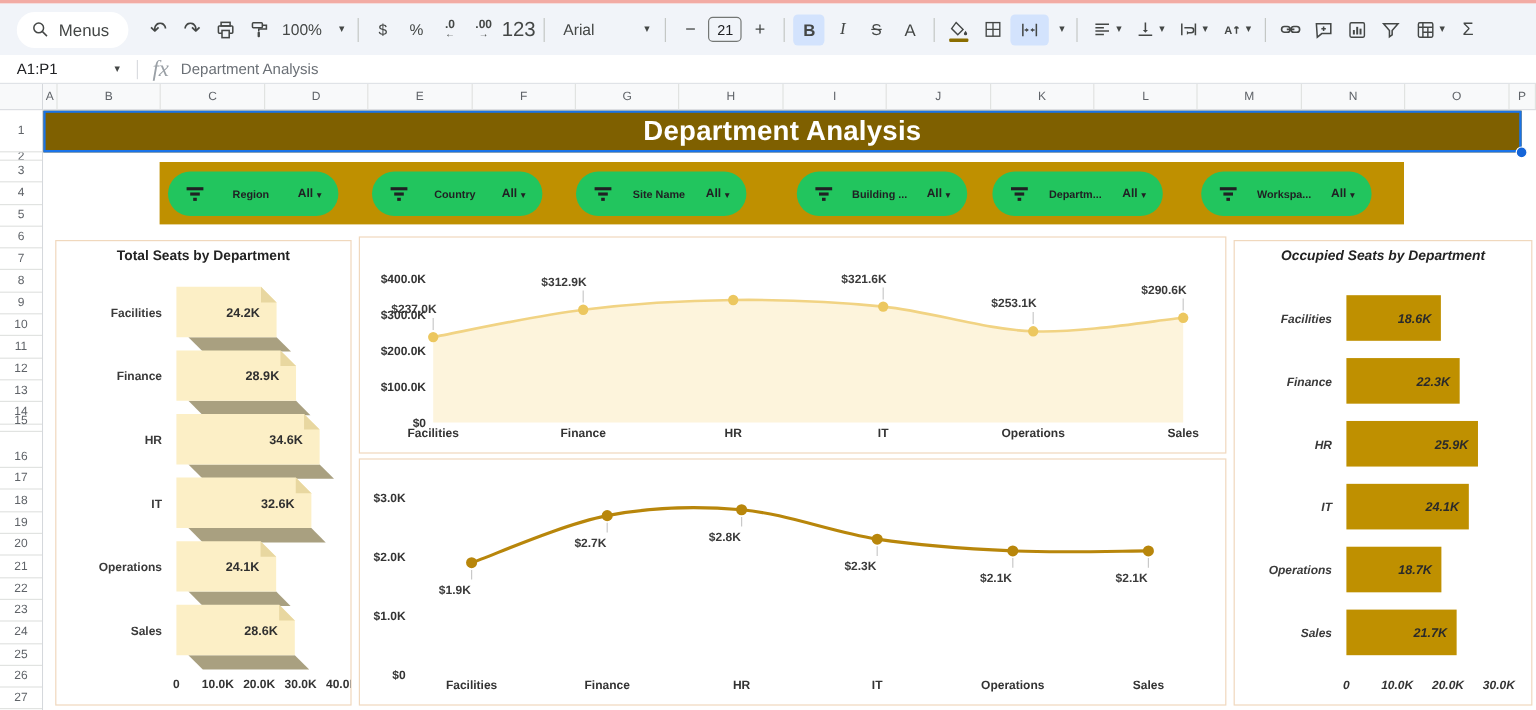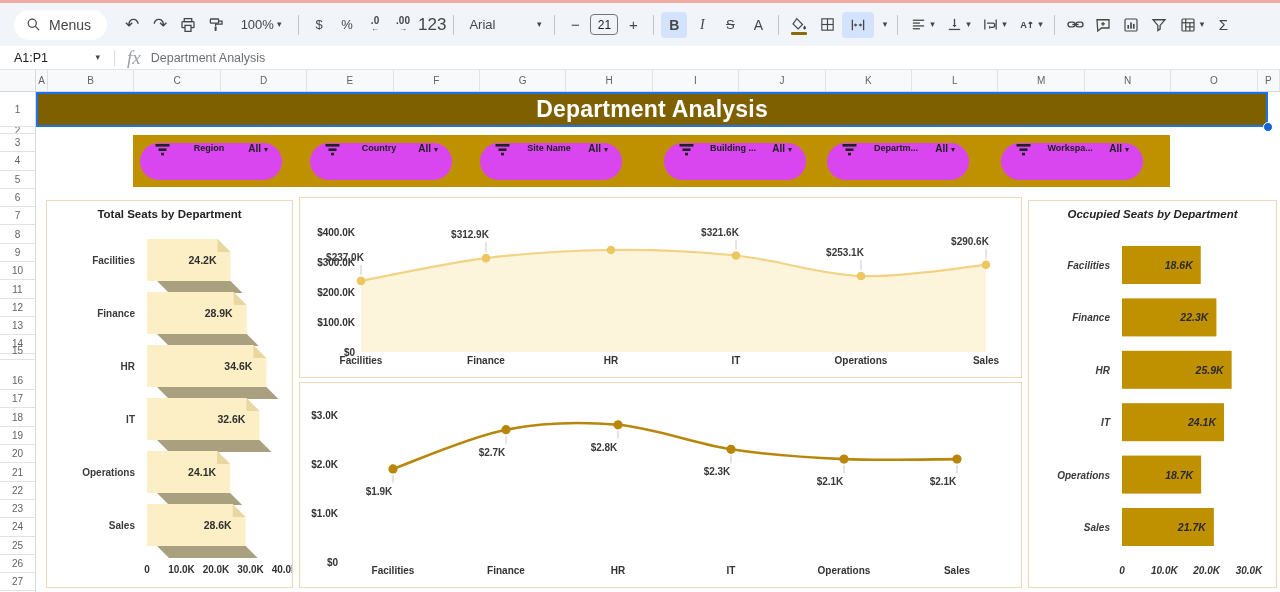--- a/index.html
+++ b/index.html
@@ -10,21 +10,21 @@
   .toolbar{position:absolute;left:0;top:3px;width:100%;height:43px;background:#f1f4f9;
     display:flex;align-items:center;padding:0 0 0 14px;box-sizing:border-box;gap:2px;}
   .menus-pill{display:flex;align-items:center;gap:8px;background:#fff;border-radius:20px;
     height:30px;padding:0 16px 0 12px;color:#444746;font-size:14px;margin-right:10px;cursor:pointer;}
   .tb{min-width:26px;height:26px;display:flex;align-items:center;justify-content:center;
     color:#444746;font-size:13px;border-radius:4px;cursor:pointer;position:relative;}
   .tb svg{display:block;}
   .tb.active{background:#d3e3fd;}
   .sep{width:1px;height:20px;background:#c4c7c5;margin:0 5px;flex:none;}
   .caret{font-size:9px;color:#444746;margin-left:3px;line-height:1;}
-  .zoom-btn{width:52px;justify-content:center;padding:0 4px;}
+  .zoom-btn{width:52px;justify-content:space-between;padding:0 4px;}
   .font-btn{width:72px;justify-content:space-between;padding:0 6px 0 8px;}
   .dec-stack{display:flex;flex-direction:column;align-items:center;line-height:1;font-size:10px;font-weight:bold;}
   .dec-stack .ar{font-size:8px;font-weight:normal;margin-top:-1px;}
   .size-box{width:26px;height:19px;border:1px solid #747775;border-radius:4px;display:flex;
     align-items:center;justify-content:center;font-size:12px;color:#202124;}
   .bold-b{font-weight:bold;font-size:14px;}
   .italic-i{font-style:italic;font-family:"Liberation Serif",serif;font-size:14px;}
   .strike-s{text-decoration:line-through;font-size:13px;}
   .color-underline{position:absolute;bottom:3px;left:5px;width:16px;height:3px;background:#8a6d00;border-radius:1px;}
   
@@ -47,22 +47,22 @@
   .row-h{position:absolute;left:0;width:35px;display:flex;align-items:center;justify-content:center;
     font-size:10px;color:#5f6368;border-bottom:1px solid #e1e3e1;box-sizing:border-box;overflow:hidden;cursor:pointer;}
   
   .grid{position:absolute;left:36px;top:92px;width:1244px;height:500px;background:#fff;overflow:hidden;}
   .banner{position:absolute;left:0;top:0;width:1232px;height:35px;background:#7F6000;
     border:2px solid #1a73e8;box-sizing:border-box;display:flex;align-items:center;justify-content:center;cursor:cell;}
   .banner span{color:#fff;font-weight:bold;font-size:23px;letter-spacing:.2px;}
   .sel-handle{position:absolute;left:1227px;top:30px;width:10px;height:10px;border-radius:50%;
     background:#1565d8;border:1px solid #fff;box-sizing:border-box;cursor:crosshair;}
   .filter-bar{position:absolute;left:97px;top:43px;width:1037px;height:52px;background:#BF9000;}
-  .slicer{position:absolute;top:8px;width:142px;height:37px;background:#d946ef;border-radius:19px;
-    display:flex;align-items:flex-start;cursor:pointer;}
+  .slicer{position:absolute;top:8px;width:142px;height:37px;background:#22c55e;border-radius:19px;
+    display:flex;align-items:center;cursor:pointer;}
   .slicer svg{margin:0 0 0 15px;flex:none;}
   .sl-label{font-size:9px;font-weight:bold;color:#202124;flex:1;text-align:center;
     white-space:nowrap;overflow:hidden;margin:0 2px;}
   .sl-value{font-size:10px;font-weight:bold;color:#202124;}
   .sl-caret{font-size:8px;color:#202124;margin:2px 14px 0 3px;}
   .panel{position:absolute;background:#fff;border:1px solid #F0D8BD;box-sizing:border-box;}
   .chart-title{position:absolute;left:0;top:7px;width:100%;text-align:center;font-size:11.5px;
     font-weight:bold;color:#232323;}
   .chart-svg{position:absolute;left:0;top:0;}
   .chart-svg text{font-family:"Liberation Sans","DejaVu Sans",sans-serif;}

